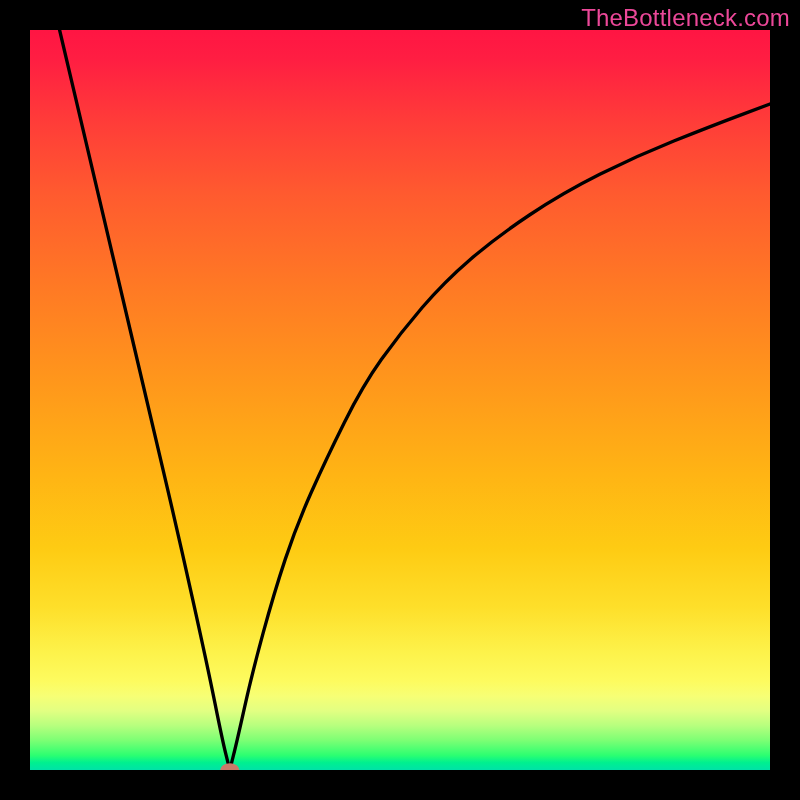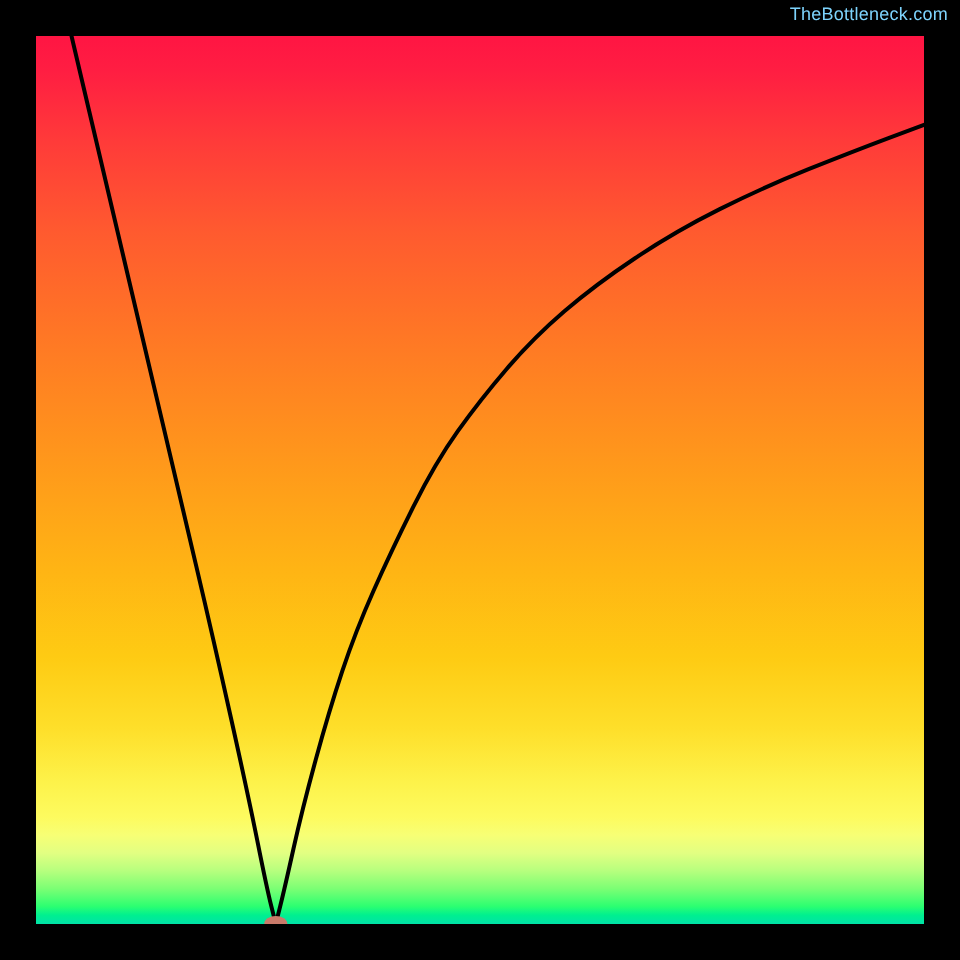--- a/index.html
+++ b/index.html
@@ -14,22 +14,22 @@
   .frame {
     position: relative;
     width: 800px;
     height: 800px;
     background: #000;
   }
   .attribution {
     position: absolute;
     top: 4px;
     right: 10px;
-    color: #7dd3fc;
-    font-size: 15px;
+    color: #ec4899;
+    font-size: 24px;
     font-weight: 500;
     letter-spacing: 0.2px;
     z-index: 5;
   }
   .plot-area {
     position: absolute;
     left: 30px;
     top: 30px;
     width: 740px;
     height: 740px;

